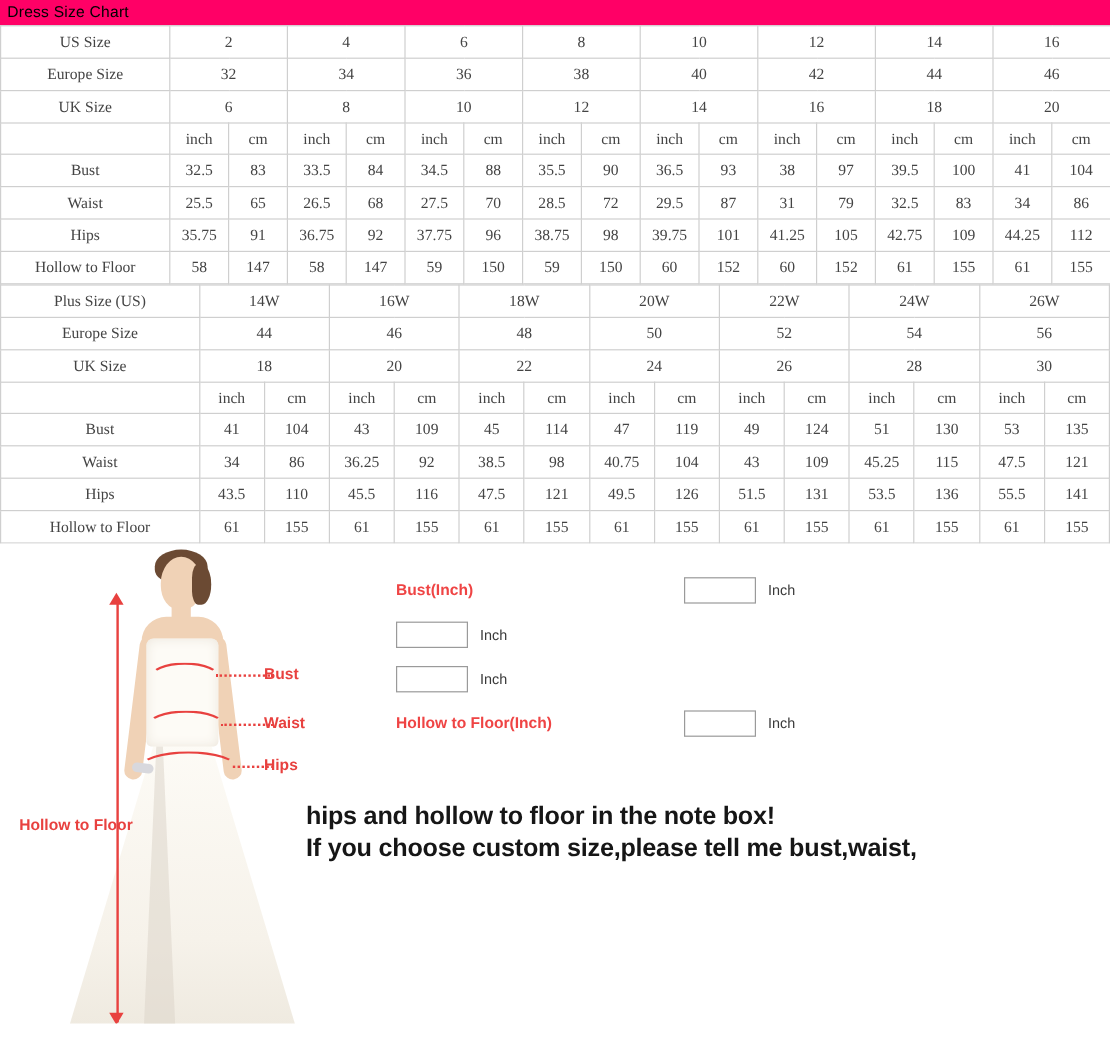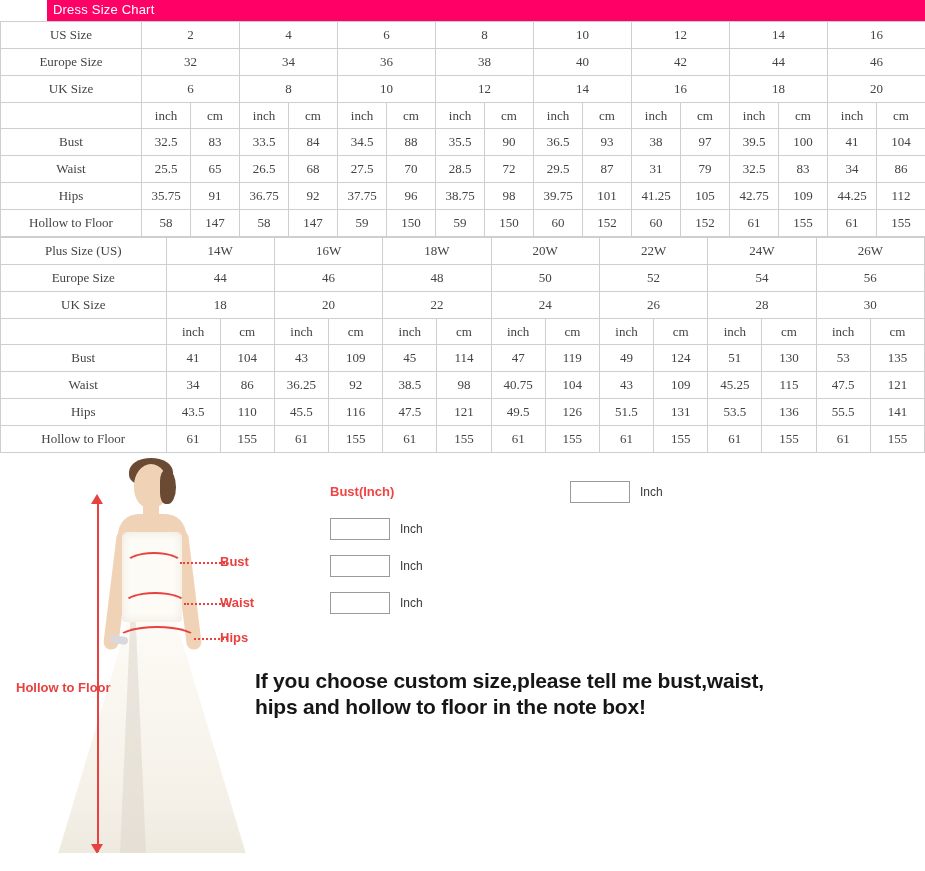--- a/index.html
+++ b/index.html
@@ -16,27 +16,26 @@
     overflow: hidden;
   }
   .page {
     width: 925px;
     height: 871px;
     position: relative;
   }
   
   .section-header {
     background: #ff0066;
-    color: #ffffff;
+    color: #000000;
     font-size: 13px;
     font-weight: normal;
     padding: 3px 0 4px 6px;
     letter-spacing: .2px;
     line-height: 14px;
-    margin-left: 47px;
   }
   
   table.size-table {
     border-collapse: collapse;
     width: 925px;
     table-layout: fixed;
     font-family: Liberation Serif, serif;
   }
   table.size-table td {
     border: 1px solid #cfcfcf;
@@ -632,24 +631,25 @@
       </div>
       <div class="form-row">
         <input class="form-input" type="text" value="" placeholder="" style="">
         <span class="form-unit">Inch</span>
       </div>
       <div class="form-row">
         <input class="form-input" type="text" value="" placeholder="" style="">
         <span class="form-unit">Inch</span>
       </div>
       <div class="form-row">
+        <span class="form-label">Hollow to Floor(Inch)</span>
         <input class="form-input" type="text" value="" placeholder="" style="">
         <span class="form-unit">Inch</span>
       </div>
     </div>
 
     <div class="notice">
+      <div>hips and hollow to floor in the note box!</div>
       <div>If you choose custom size,please tell me bust,waist,</div>
-      <div>hips and hollow to floor in the note box!</div>
     </div>
 
   </div>
 </div>
 
 </body></html>

